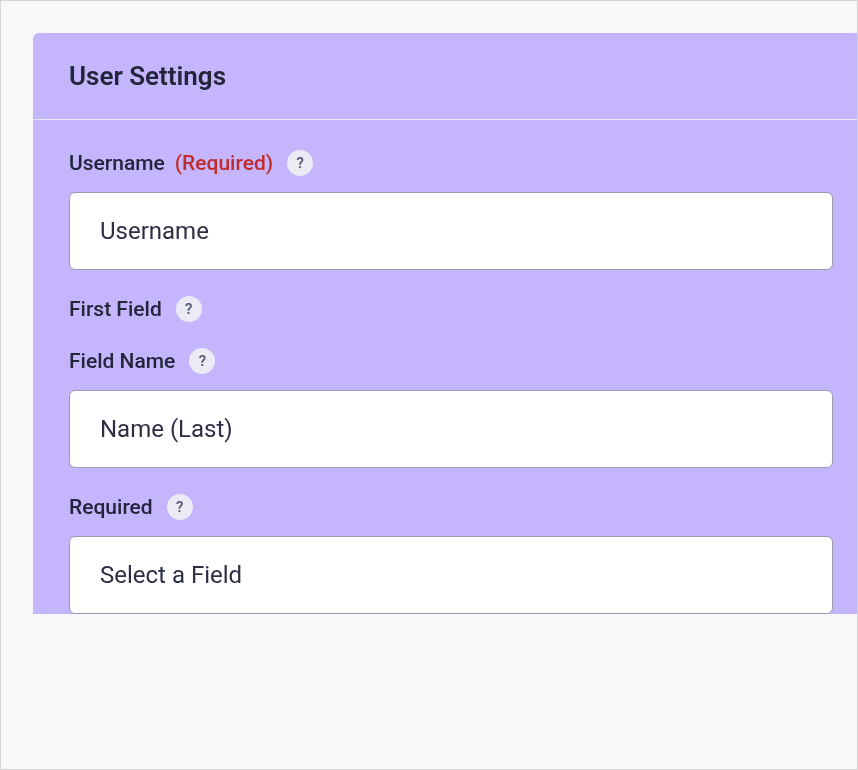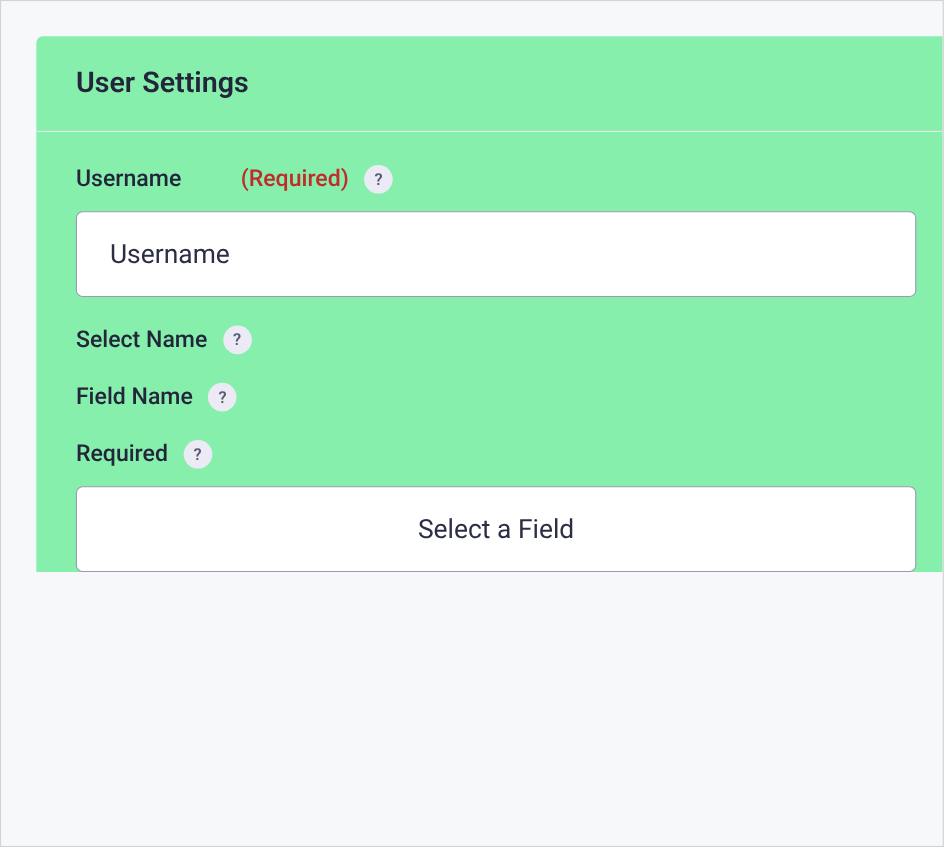--- a/index.html
+++ b/index.html
@@ -9,21 +9,21 @@
     }
     body {
       font-family: -apple-system, BlinkMacSystemFont, "Segoe UI", Roboto, Helvetica, Arial, sans-serif;
       background: #f7f8fa;
       width: 858px;
       height: 770px;
       overflow: hidden;
       border: 1px solid #d3d3d6;
     }
     .panel {
-      background: #86efac;
+      background: #c4b5fd;
       margin: 32px 0 0 32px;
       border-radius: 6px 0 0 0;
     }
     .panel-header {
       padding: 28px 36px;
       border-bottom: 1px solid #e8e9ed;
     }
     .panel-title {
       font-size: 26px;
       font-weight: 600;
@@ -43,21 +43,20 @@
     }
     .field-label {
       font-size: 21px;
       font-weight: 500;
       color: #23263b;
     }
     .required-tag {
       font-size: 21px;
       font-weight: 500;
       color: #c02b2b;
-      margin-left: 44px;
     }
     .help-icon {
       display: inline-flex;
       align-items: center;
       justify-content: center;
       width: 26px;
       height: 26px;
       border-radius: 50%;
       background: #ecebf5;
       color: #575a75;
@@ -72,21 +71,20 @@
       font-size: 24px;
       color: #2c2e45;
       border: 1px solid #9a9bb0;
       border-radius: 6px;
       background: #ffffff;
       font-family: inherit;
     }
     .field-select {
       color: #2c2e45;
       appearance: none;
-      text-align: center;
       -webkit-appearance: none;
     }
   </style>
 </head>
 <body>
 
 <div class="panel">
   <div class="panel-header">
     <h1 class="panel-title">User Settings</h1>
   </div>
@@ -96,30 +94,31 @@
       <div class="field-label-row">
         <span class="field-label">Username</span>
         <span class="required-tag">(Required)</span>
         <span class="help-icon">?</span>
       </div>
       <input type="text" class="field-input" value="Username" style="">
     </div>
 
     <div class="field-group">
       <div class="field-label-row">
-        <span class="field-label">Select Name</span>
+        <span class="field-label">First Field</span>
         <span class="help-icon">?</span>
       </div>
     </div>
 
     <div class="field-group">
       <div class="field-label-row">
         <span class="field-label">Field Name</span>
         <span class="help-icon">?</span>
       </div>
+      <input type="text" class="field-input" value="Name (Last)" style="">
     </div>
 
     <div class="field-group">
       <div class="field-label-row">
         <span class="field-label">Required</span>
         <span class="help-icon">?</span>
       </div>
       <div class="field-select">Select a Field</div>
     </div>
 

